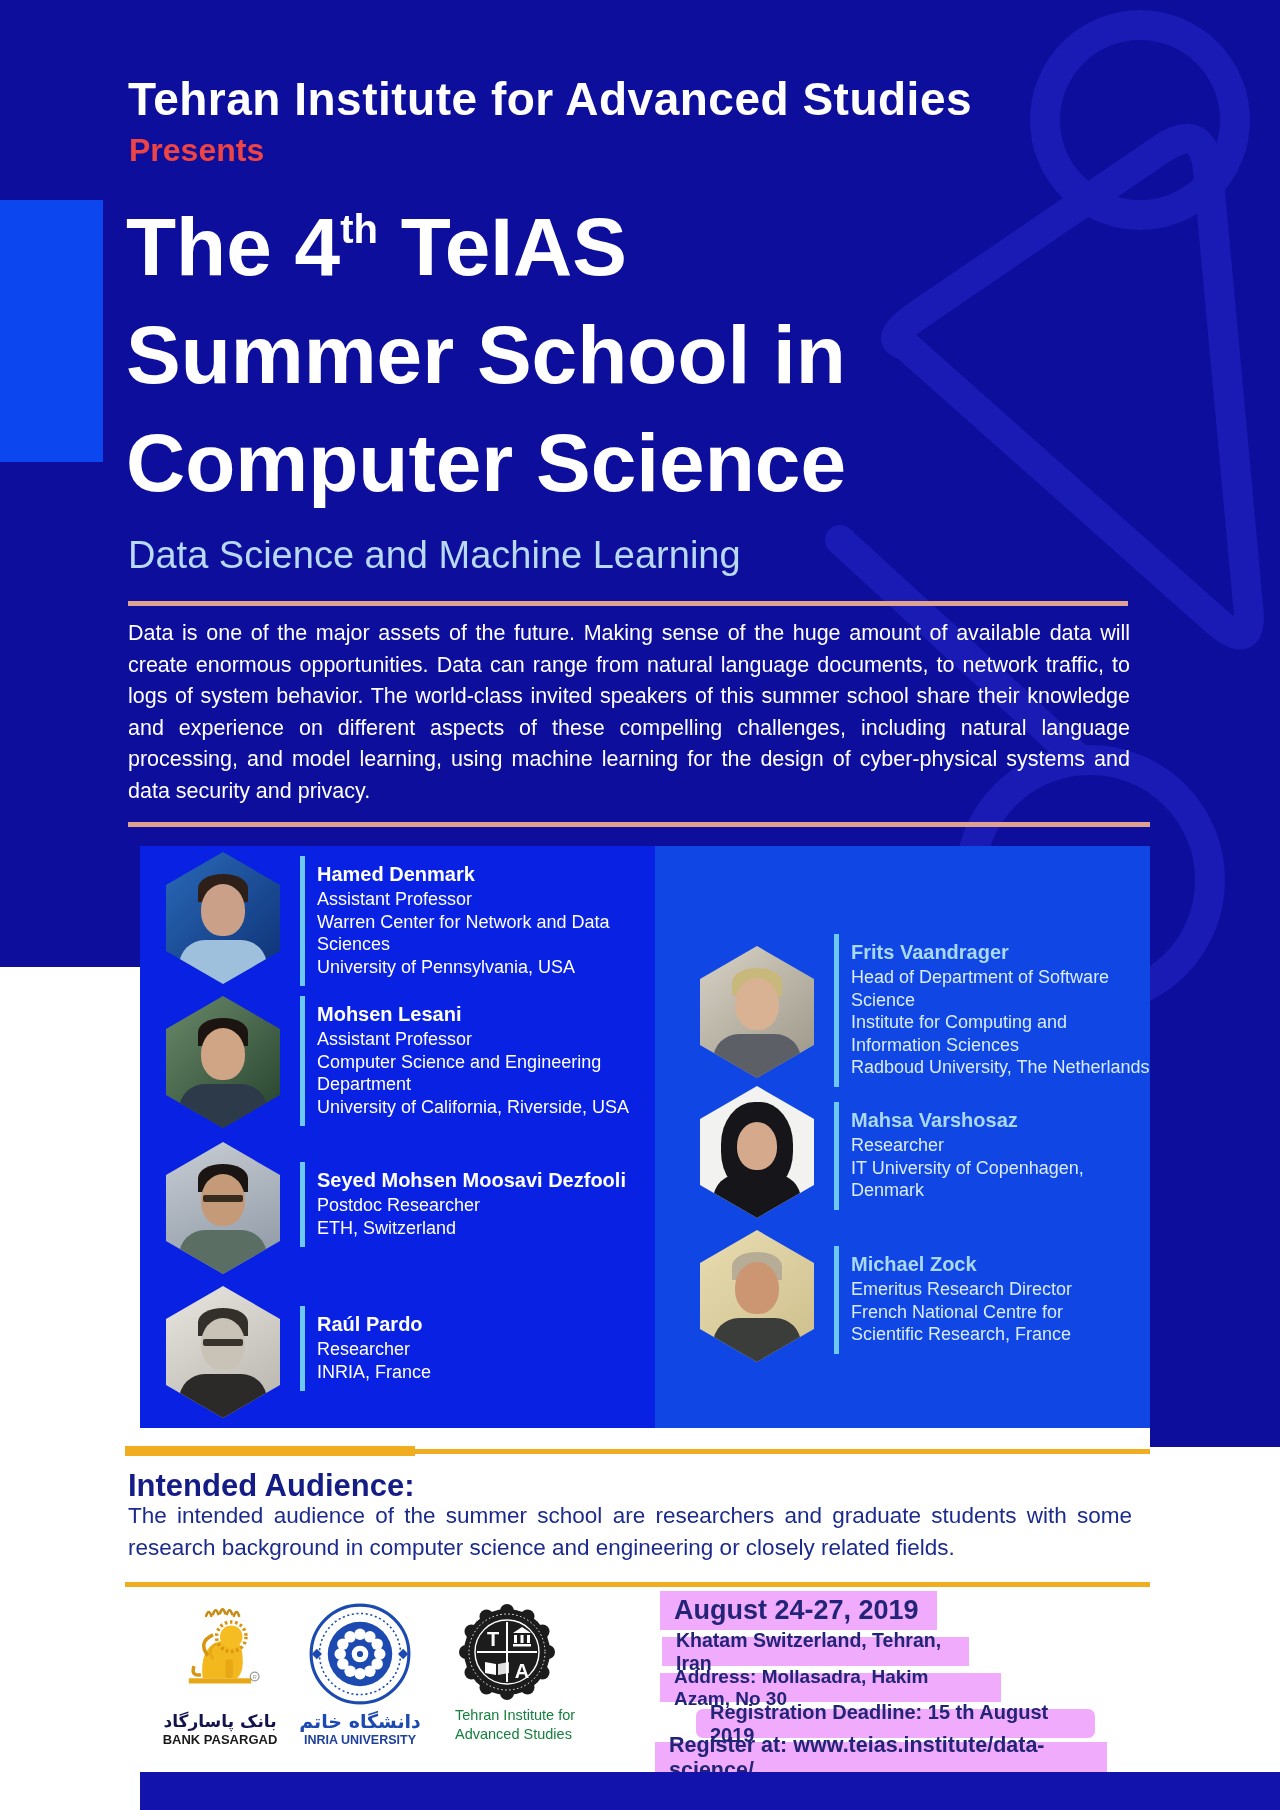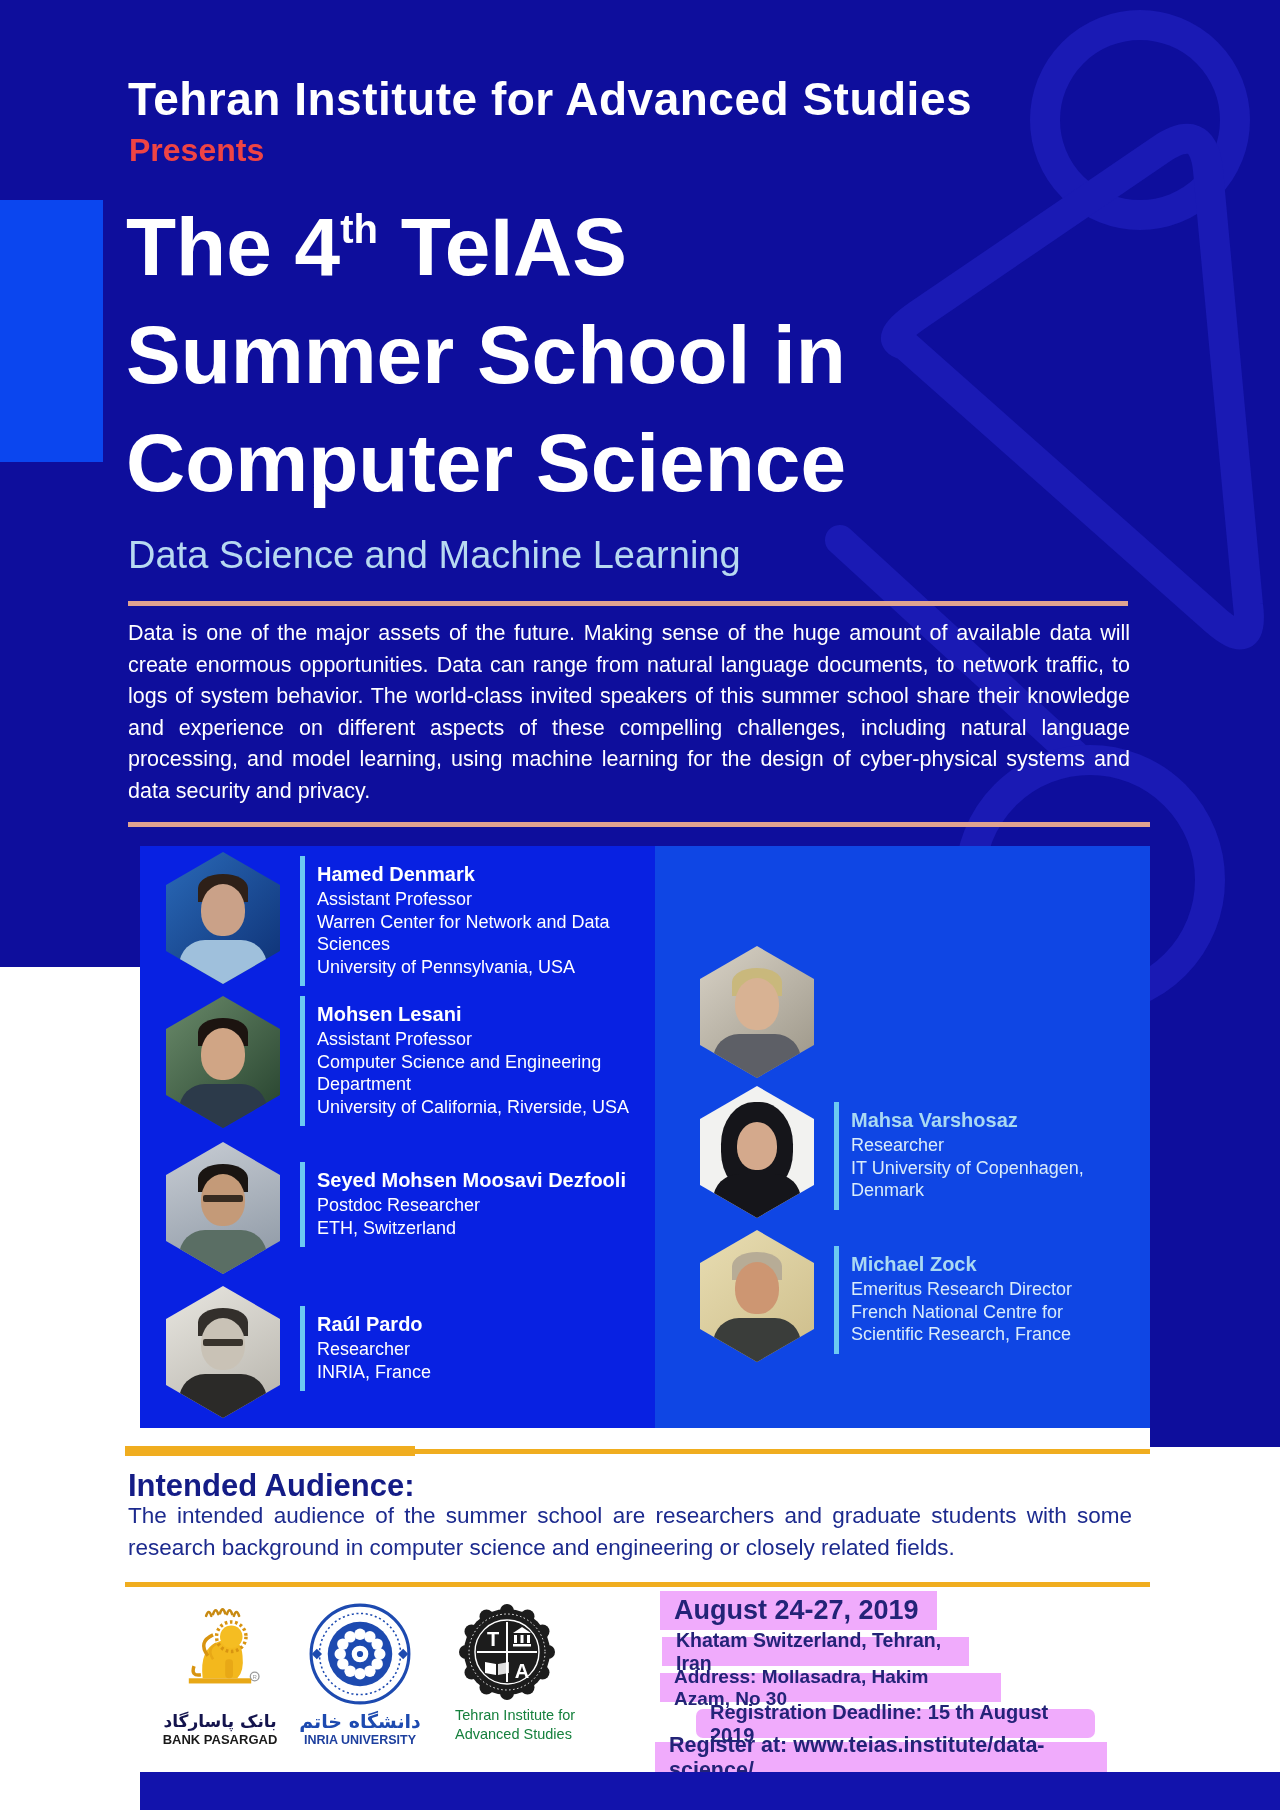--- a/index.html
+++ b/index.html
@@ -180,20 +180,28 @@
   <div class="abs sp-text left-col" style="left:300px;top:1306px;width:340px;">
     <div class="nm">Raúl Pardo</div>
     <div class="rl">Researcher
 INRIA, France</div>
   </div>
 
   <div class="abs hex ph-frits" style="left:700px;top:946px;">
     <div class="hair"></div>
       <div class="head"></div>
       <div class="torso"></div>
+  </div>
+  <div class="abs sp-text right-col" style="left:834px;top:934px;width:310px;">
+    <div class="nm">Frits Vaandrager</div>
+    <div class="rl">Head of Department of Software
+Science
+Institute for Computing and
+Information Sciences
+Radboud University, The Netherlands</div>
   </div>
 
   <div class="abs hex ph-mahsa" style="left:700px;top:1086px;">
     <div class="hair"></div>
       <div class="head"></div>
       <div class="torso"></div>
   </div>
   <div class="abs sp-text right-col" style="left:834px;top:1102px;width:310px;">
     <div class="nm">Mahsa Varshosaz</div>
     <div class="rl">Researcher

